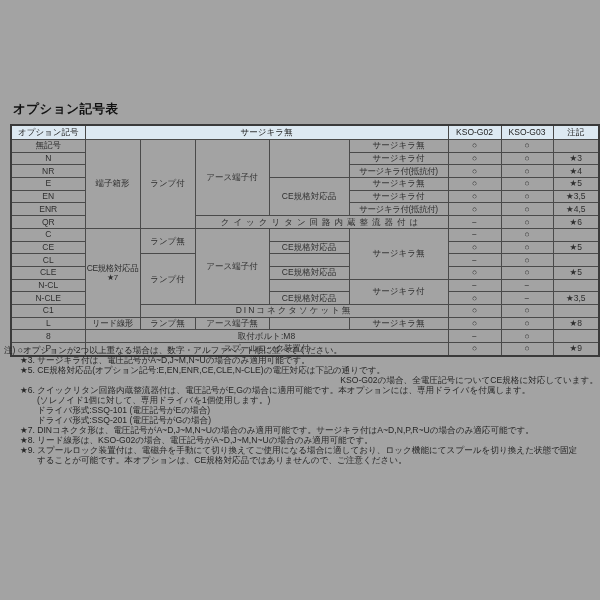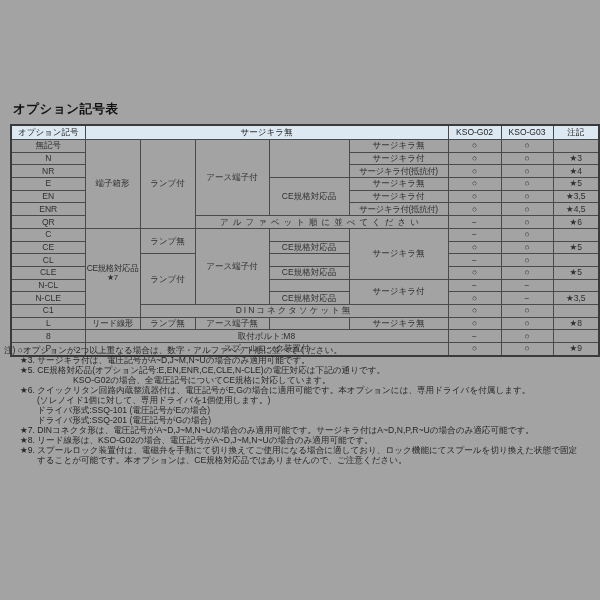--- a/index.html
+++ b/index.html
@@ -32,21 +32,21 @@
   td.tight { letter-spacing:-0.4px; }
   .din-sub { font-size:8px; line-height:9px; }
   .din-main { line-height:9px; }
   .notes {
     position:absolute; left:4px; top:345px; width:594px;
     font-size:8.6px; color:#262626;
   }
   .notes .ln { line-height:10px; white-space:nowrap; }
   .ind1 { padding-left:16px; }
   .ind2 { padding-left:33px; }
-  .ind3 { padding-left:69px; }
+  .ind3 { padding-left:69px;text-align:right; }
 </style>
 </head>
 <body>
 
 <div class="page">
 
   <div class="title">オプション記号表</div>
 
   <table class="opt">
     <colgroup>
@@ -112,21 +112,21 @@
       </tr>
       <tr>
         <td>ENR</td>
         <td class="l tight">サージキラ付(抵抗付)</td>
         <td class="mark">○</td>
         <td class="mark">○</td>
         <td class="note">★4,5</td>
       </tr>
       <tr>
         <td>QR</td>
-        <td colspan="3" class="sp4">アルファベット順に並べてください</td>
+        <td colspan="3" class="sp4">クイックリタン回路内蔵整流器付は</td>
         <td class="mark">−</td>
         <td class="mark">○</td>
         <td class="note">★6</td>
       </tr>
       <tr>
         <td>C</td>
         <td rowspan="7" class="tight">
           <div class="din-main">CE規格対応品</div>
           <div class="din-sub">★7</div>
         </td>

